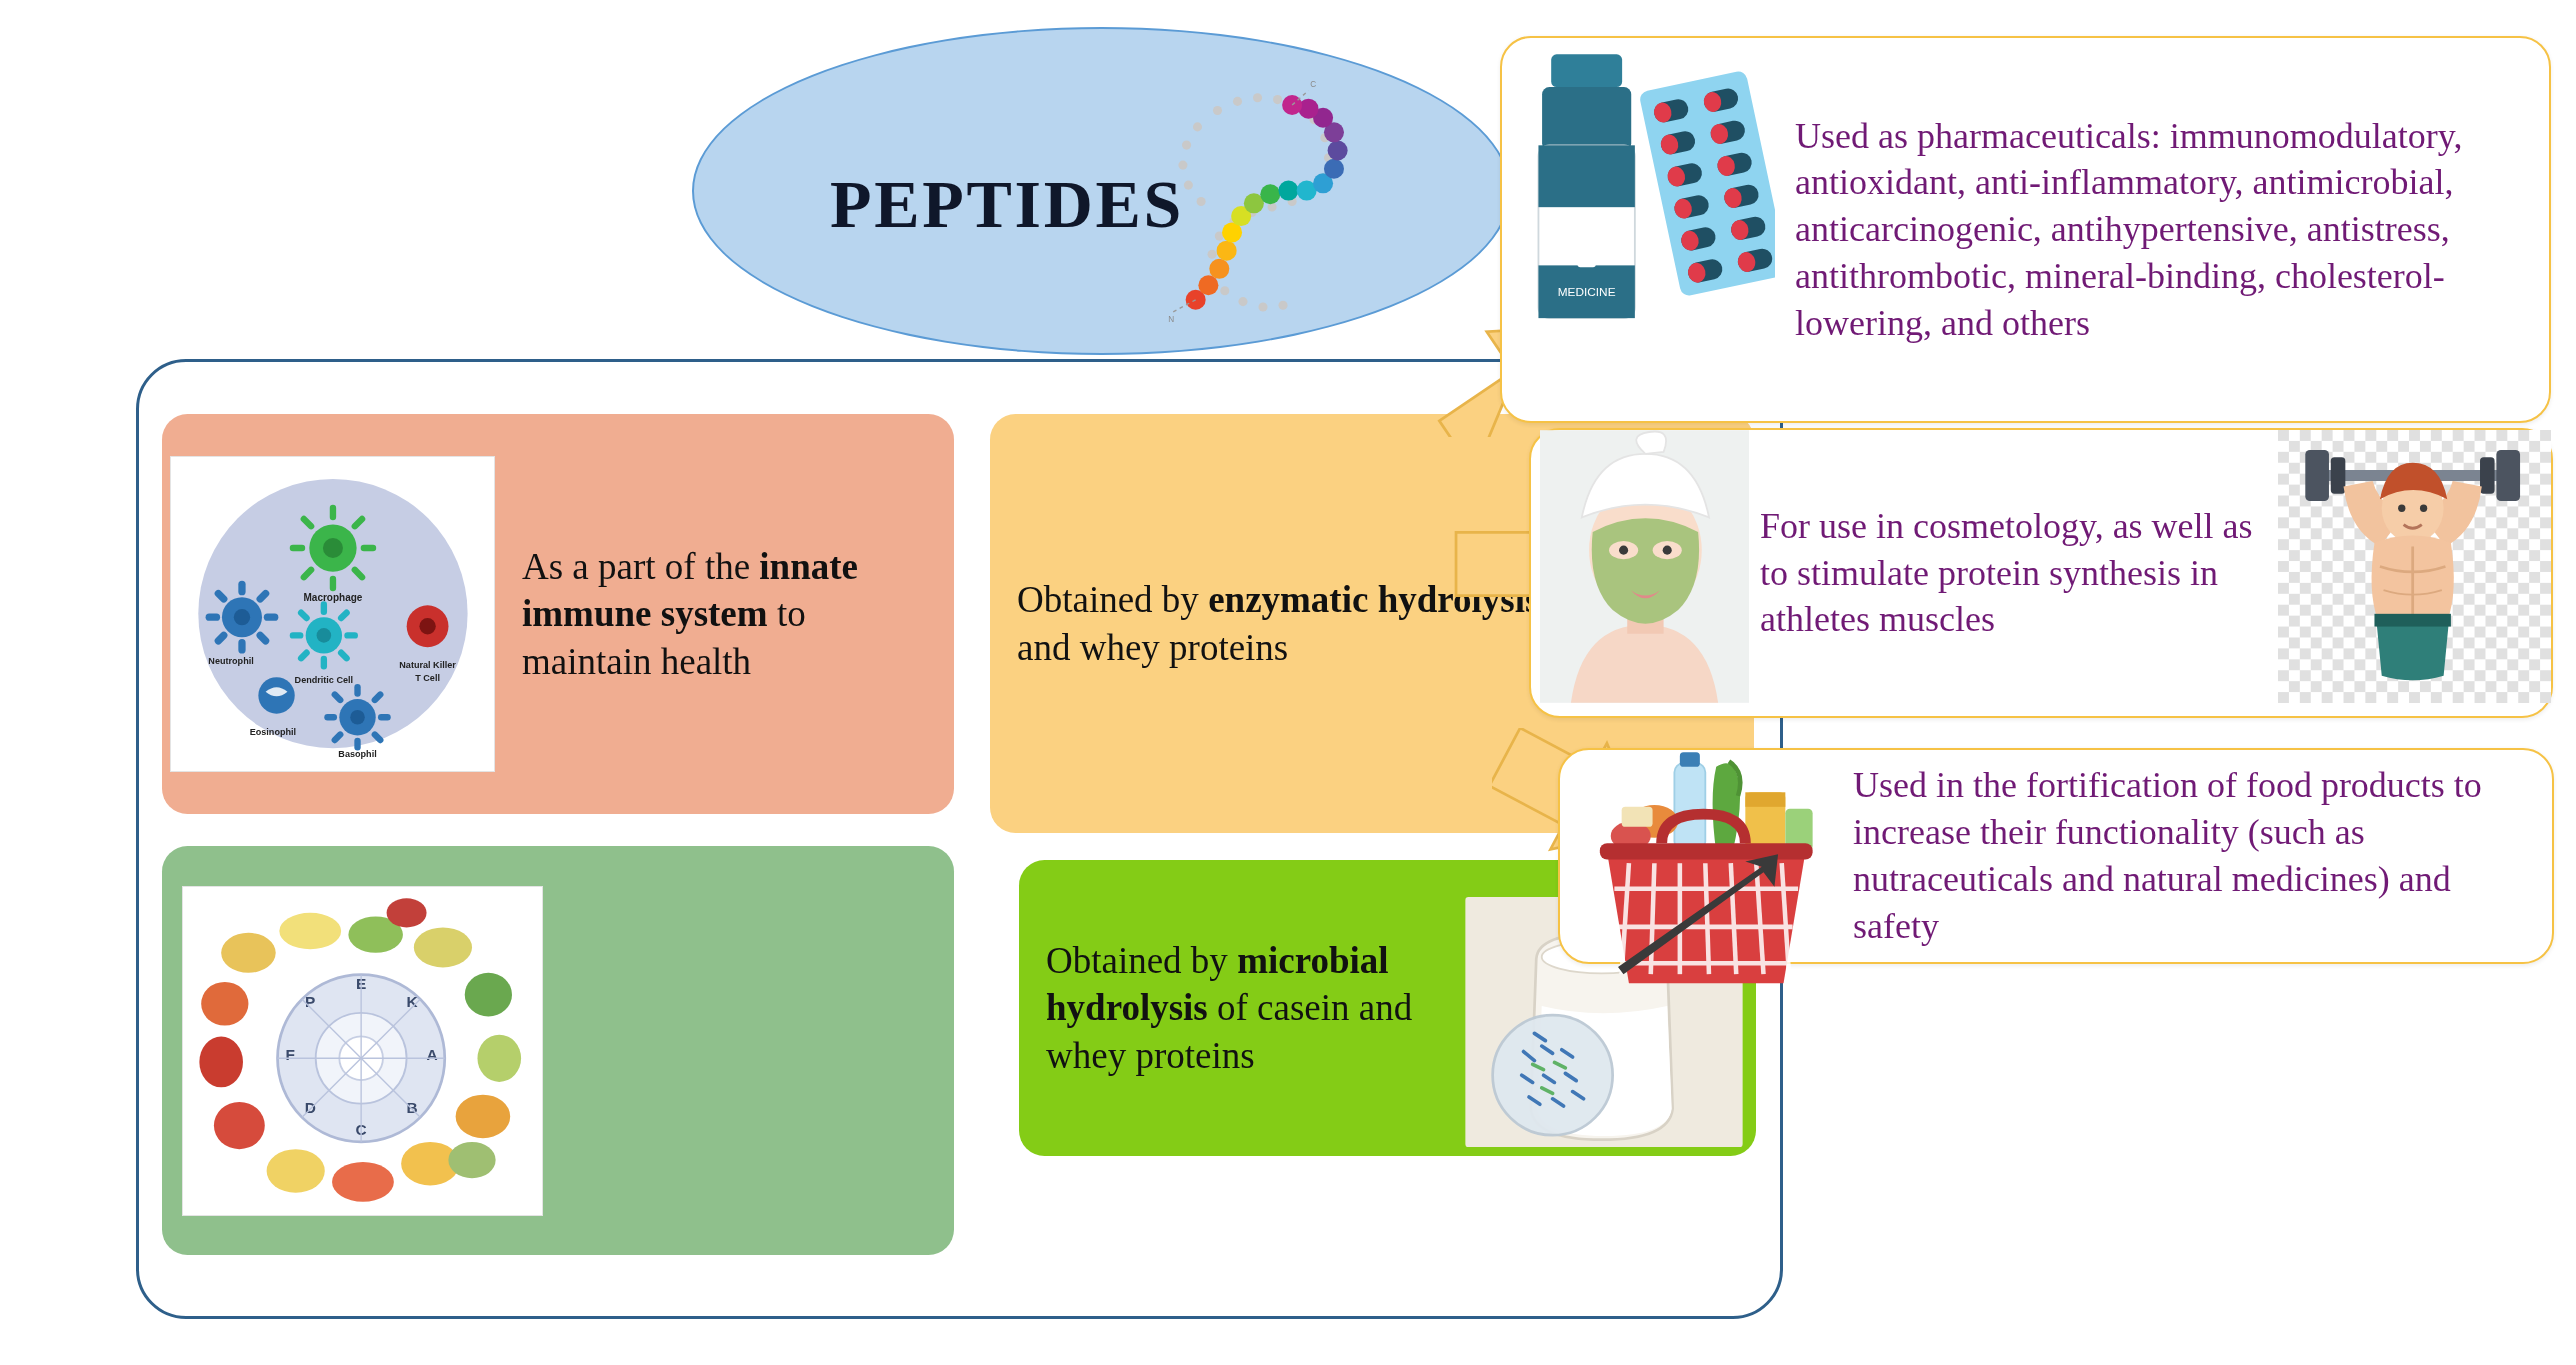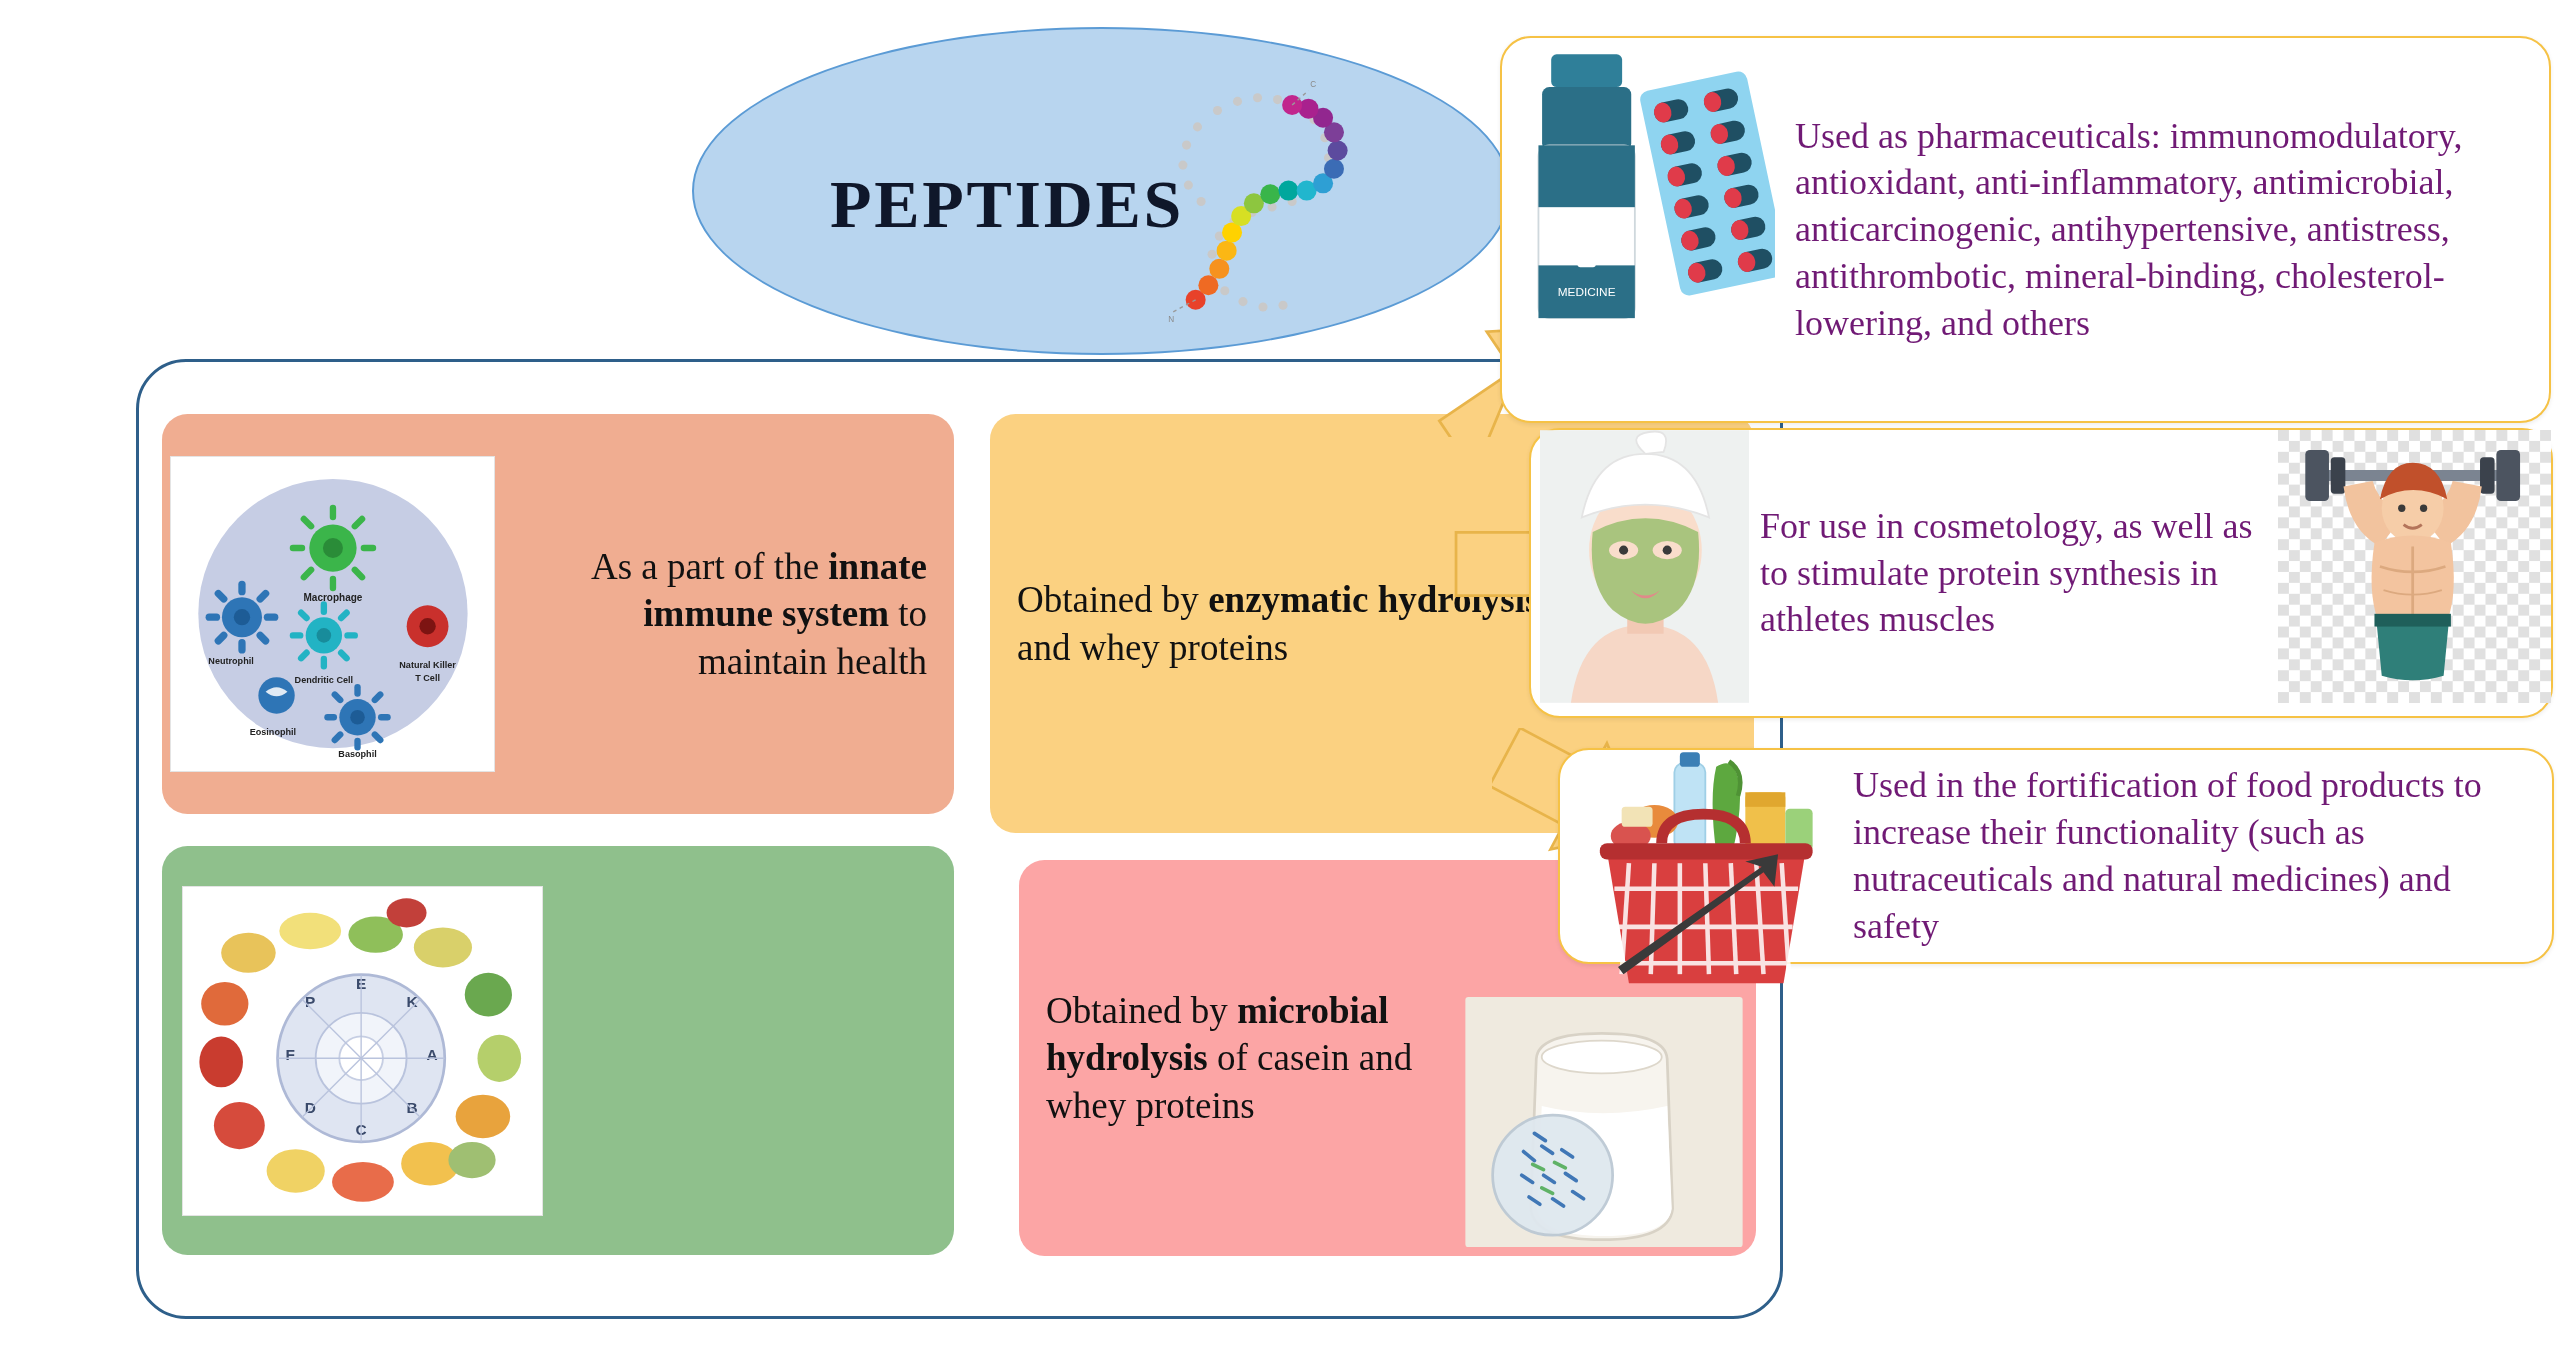--- a/index.html
+++ b/index.html
@@ -91,22 +91,22 @@
     left: 990px;
     top: 414px;
     width: 764px;
     height: 419px;
     background: #fbd181;
   }
   #card-microbial {
     left: 1019px;
     top: 860px;
     width: 737px;
-    height: 396px;
-    background: #fca5a5;
+    height: 296px;
+    background: #84cc16;
   }
 
   .card-img {
     background: #ffffff;
     flex: 0 0 auto;
     position: relative;
     overflow: hidden;
   }
   #img-immune {
     width: 323px;
@@ -122,21 +122,20 @@
   }
 
   .card-text {
     flex: 1 1 auto;
     font-size: 37px;
     line-height: 1.28;
     color: #111;
     padding: 0 27px;
   }
   .card-text.right {
-    text-align: right;
   }
   .card-text.left {
     text-align: left;
   }
   .card-text b { font-weight: bold; }
 
   
   #img-microbial {
     position: absolute;
     right: 12.7px;

